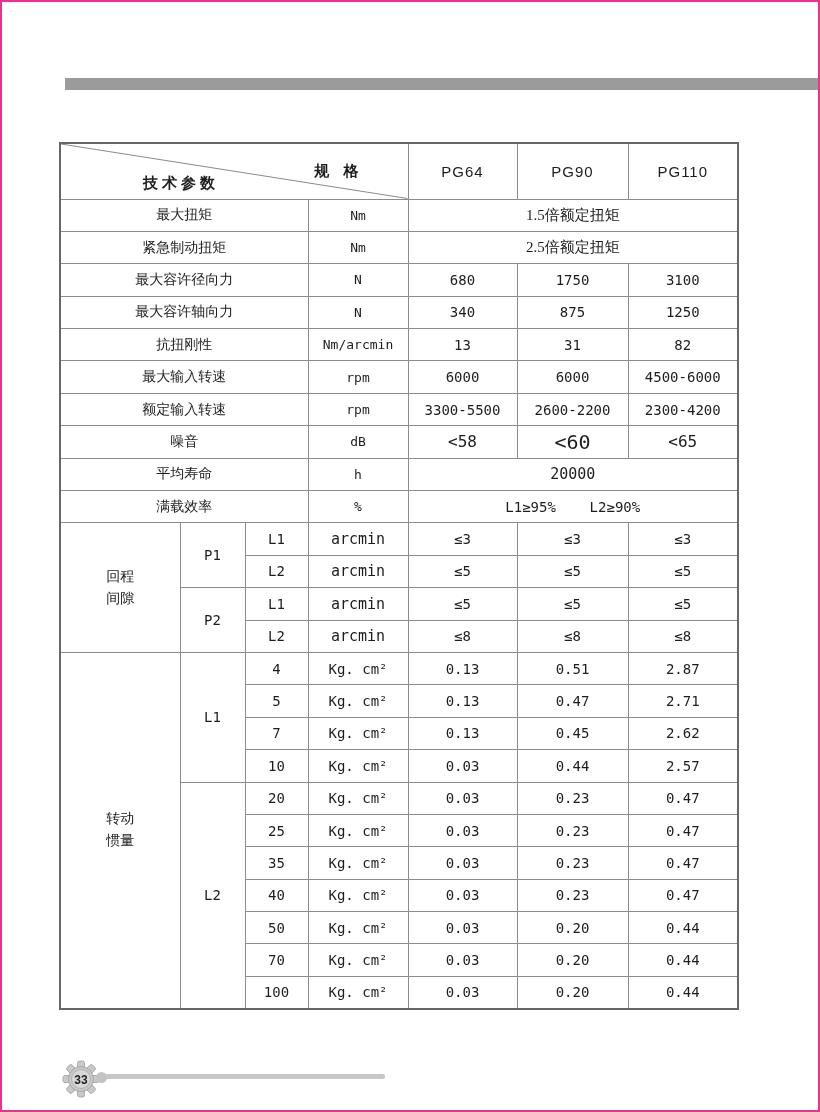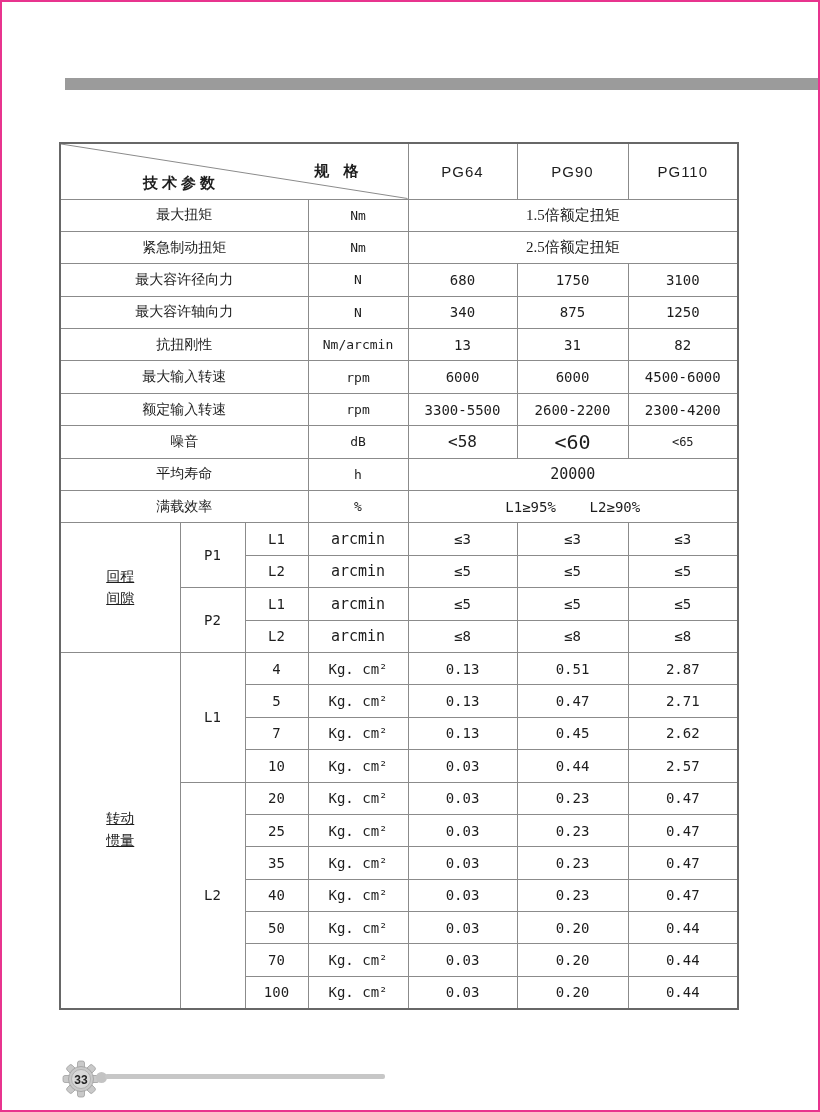--- a/index.html
+++ b/index.html
@@ -36,21 +36,21 @@
   td.corner{position:relative;}
   td.corner svg{position:absolute;left:0;top:0;width:100%;height:100%;display:block;}
   .corner-top{
     position:absolute;top:10px;right:44px;font-size:15px;font-weight:bold;
     letter-spacing:5px;color:#1d1d1d;margin-top:8px;
   }
   .corner-bottom{
     position:absolute;bottom:6px;left:82px;font-size:15px;font-weight:bold;
     letter-spacing:4px;color:#1d1d1d;
   }
-  .grp-lines div{line-height:22px;text-decoration:underline;}
+  .grp-lines div{line-height:22px;}
   .footer-gear{position:absolute;left:60px;top:1058px;width:38px;height:38px;}
   .footer-dot{position:absolute;left:94px;top:1070px;width:11px;height:11px;border-radius:50%;background:#c3c3c3;}
   .footer-rule{position:absolute;left:103px;top:1072px;width:280px;height:5px;background:#c7c7c7;border-radius:2px;}
 </style>
 </head>
 <body>
 
 <div class="page">
 
   <div class="title-bar"></div>
@@ -123,21 +123,21 @@
       <td class="latu g">rpm</td>
       <td class="lat g">3300-5500</td>
       <td class="lat g">2600-2200</td>
       <td class="lat g">2300-4200</td>
     </tr>
     <tr>
       <td class="cjk" colspan="3">噪音</td>
       <td class="latu">dB</td>
       <td class="lat" style="font-size:16px">&lt;58</td>
       <td class="lat" style="font-size:20px">&lt;60</td>
-      <td class="lat" style="font-size:12px">&lt;65</td>
+      <td class="lat" style="font-size:16px">&lt;65</td>
     </tr>
     <tr>
       <td class="cjk g" colspan="3">平均寿命</td>
       <td class="latu g">h</td>
       <td class="lat g" style="font-size:15px" colspan="3">20000</td>
     </tr>
     <tr>
       <td class="cjk" colspan="3">满载效率</td>
       <td class="latu">%</td>
       <td class="lat pre" colspan="3">L1≥95%    L2≥90%</td>

